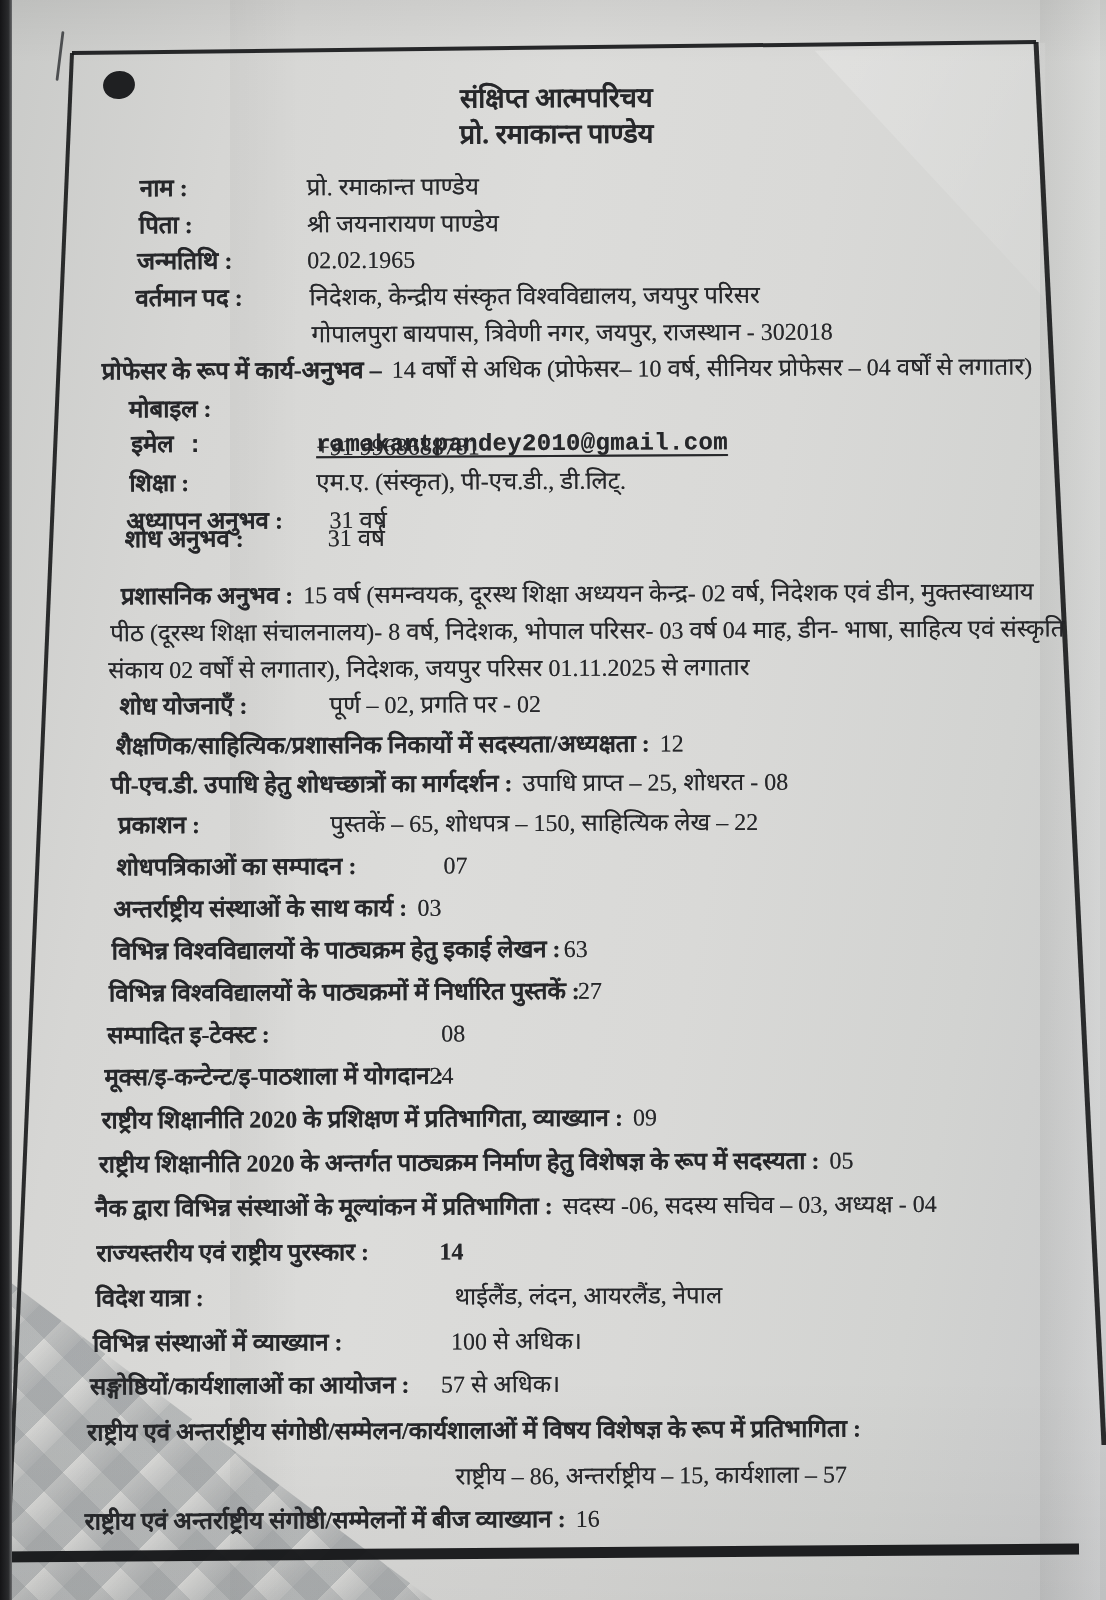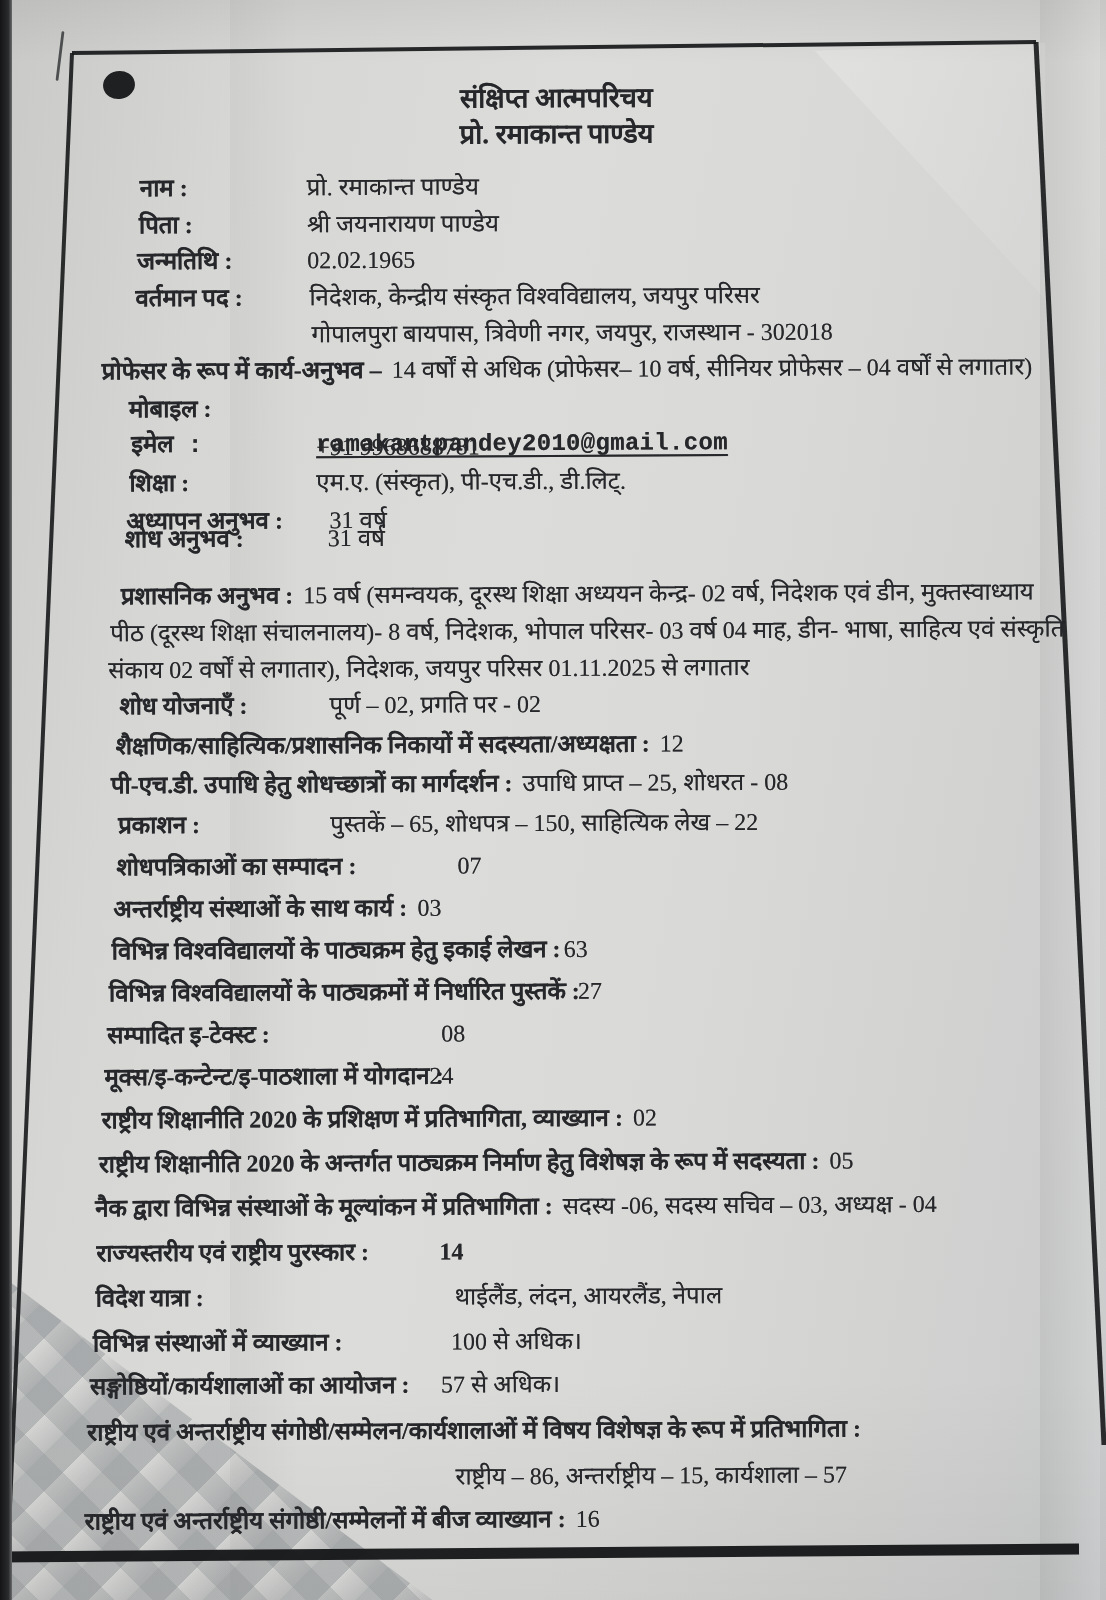--- a/index.html
+++ b/index.html
@@ -137,21 +137,21 @@
     </div>
     <div class="row flow" style="top:767px;left:111px;">
       <span class="lbl">पी-एच.डी. उपाधि हेतु शोधच्छात्रों का मार्गदर्शन :</span><span class="val">उपाधि प्राप्त – 25, शोधरत - 08</span>
     </div>
     <div class="row" style="top:807px;left:118px;">
       <span class="lbl">प्रकाशन :</span>
       <span class="val val-abs" style="left:212px;">पुस्तकें – 65,  शोधपत्र – 150, साहित्यिक लेख – 22</span>
     </div>
     <div class="row" style="top:849px;left:116px;">
       <span class="lbl">शोधपत्रिकाओं का सम्पादन :</span>
-      <span class="val val-abs" style="left:341px;">07</span>
+      <span class="val val-abs" style="left:327px;">07</span>
     </div>
     <div class="row" style="top:891px;left:113px;">
       <span class="lbl">अन्तर्राष्ट्रीय संस्थाओं के साथ कार्य :</span>
       <span class="val val-abs" style="left:304px;">03</span>
     </div>
     <div class="row" style="top:933px;left:111px;">
       <span class="lbl">विभिन्न विश्वविद्यालयों के पाठ्यक्रम हेतु इकाई लेखन :</span>
       <span class="val val-abs" style="left:452px;">63</span>
     </div>
     <div class="row" style="top:975px;left:108px;">
@@ -160,21 +160,21 @@
     </div>
     <div class="row" style="top:1017px;left:106px;">
       <span class="lbl">सम्पादित इ-टेक्स्ट :</span>
       <span class="val val-abs" style="left:334px;">08</span>
     </div>
     <div class="row" style="top:1059px;left:103px;">
       <span class="lbl">मूक्स/इ-कन्टेन्ट/इ-पाठशाला में योगदान :</span>
       <span class="val val-abs" style="left:325px;">24</span>
     </div>
     <div class="row flow" style="top:1102px;left:100px;">
-      <span class="lbl">राष्ट्रीय शिक्षानीति 2020 के प्रशिक्षण में प्रतिभागिता, व्याख्यान :</span><span class="val">02</span>
+      <span class="lbl">राष्ट्रीय शिक्षानीति 2020 के प्रशिक्षण में प्रतिभागिता, व्याख्यान :</span><span class="val">09</span>
     </div>
     <div class="row flow" style="top:1146px;left:97px;">
       <span class="lbl">राष्ट्रीय शिक्षानीति 2020 के अन्तर्गत पाठ्यक्रम निर्माण हेतु विशेषज्ञ के रूप में सदस्यता  :</span><span class="val">05</span>
     </div>
     <div class="row flow" style="top:1190px;left:93px;">
       <span class="lbl">नैक द्वारा विभिन्न संस्थाओं के मूल्यांकन में प्रतिभागिता :</span><span class="val">सदस्य -06, सदस्य सचिव – 03, अध्यक्ष - 04</span>
     </div>
     <div class="row" style="top:1235px;left:94px;">
       <span class="lbl">राज्यस्तरीय एवं राष्ट्रीय पुरस्कार :</span>
       <span class="val val-abs" style="left:343px;font-weight:bold;">14</span>

